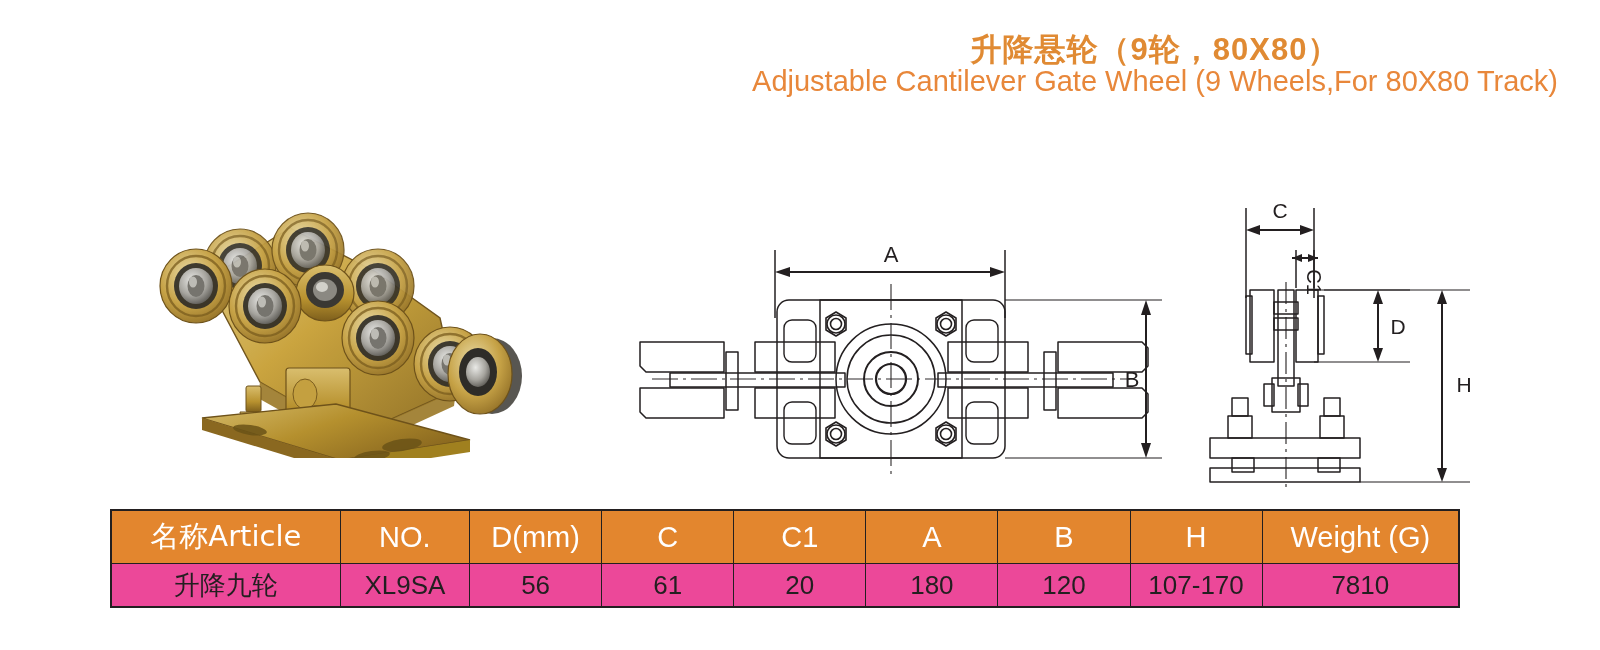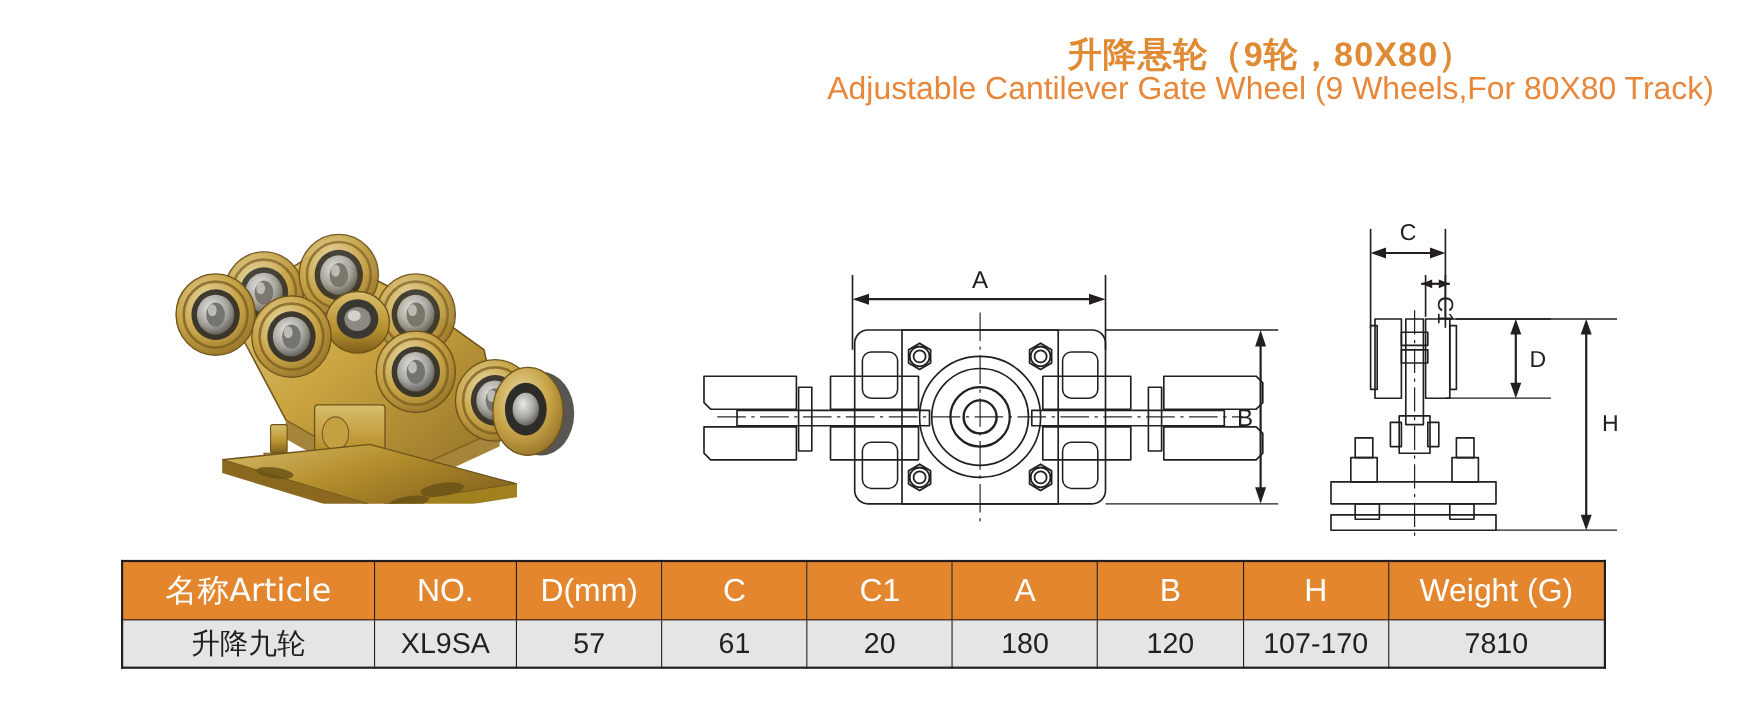--- a/index.html
+++ b/index.html
@@ -49,21 +49,21 @@
     padding:0;
   }
   #spec-table thead th{
     background:#E3862E;
     color:#ffffff;
     height:52px;
     font-size:29px;
     font-weight:normal;
   }
   #spec-table tbody td{
-    background:#e5e5e5;
+    background:#ec4899;
     color:#231f20;
     height:42px;
     font-size:26px;
     font-weight:normal;
   }
   .cn-cell{font-family:"DejaVu Sans","Liberation Sans",sans-serif;}
 </style>
 </head>
 <body>
 
@@ -319,21 +319,21 @@
       <th>A</th>
       <th>B</th>
       <th>H</th>
       <th>Weight (G)</th>
     </tr>
   </thead>
   <tbody>
     <tr>
       <td class="cn-cell">升降九轮</td>
       <td>XL9SA</td>
-      <td>57</td>
+      <td>56</td>
       <td>61</td>
       <td>20</td>
       <td>180</td>
       <td>120</td>
       <td>107-170</td>
       <td>7810</td>
     </tr>
   </tbody>
 </table>
 

